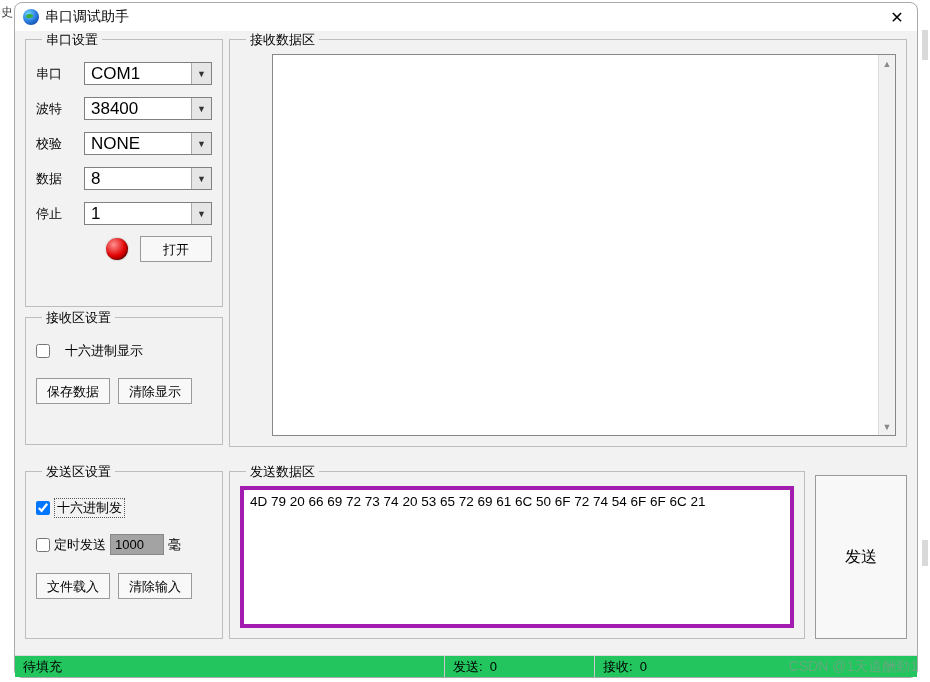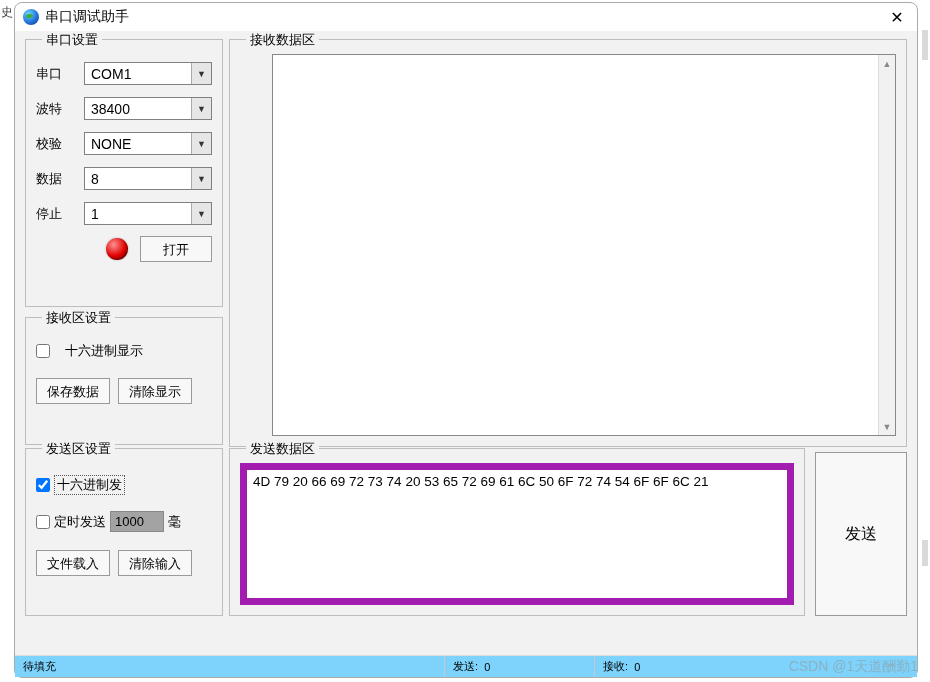--- a/index.html
+++ b/index.html
@@ -90,21 +90,21 @@
     .port-settings .row:first-of-type { margin-top: 4px; }
     .port-settings .lbl { width: 48px; }
     .combo {
       flex: 1;
       border: 1px solid #808080;
       background: #fff;
       height: 23px;
       display: flex; align-items: center;
       padding-left: 6px;
       position: relative;
-      font-size: 14px;
+      font-size: 17px;
     }
     .combo .arrow {
       position: absolute; right: 0; top: 0; bottom: 0;
       width: 20px; background: #e6e6e6;
       border-left: 1px solid #aaa;
       display: flex; align-items: center; justify-content: center;
     }
     .combo .arrow::after { content: "▼"; font-size: 9px; color: #333; }
     .open-row { display: flex; align-items: center; margin-top: 11px; gap: 12px; padding-left: 16px; justify-content: flex-end;}
     .led {
@@ -139,53 +139,53 @@
     }
     .scrollbar {
       position: absolute; right: 0; top: 0; bottom: 0;
       width: 17px; background: #f1f1f1;
       border-left: 1px solid #ddd;
       display: flex; flex-direction: column; justify-content: space-between;
     }
     .scrollbar .sbtn { height: 17px; display:flex; align-items:center; justify-content:center; font-size:9px; color:#888;}
     .bottomrow {
       display: flex; gap: 6px;
-      margin-top: 1px;
+      margin-top: 24px;
       height: 168px;
       border-radius: 8px;
     }
     .send-settings { width: 198px; }
     .send-settings .chkrow { display: flex; align-items: center; gap: 4px; margin-top: 16px;}
     .send-settings .chkrow:first-of-type { margin-top: 10px;}
     .send-settings input[type="text"].num {
       width: 54px; height: 21px; border: 1px solid #888;
       padding-left: 4px; font-family: inherit; font-size: 13px;
       background:#a3a3a3;
     }
     .send-settings .btnrow { display: flex; gap: 8px; margin-top: 18px;}
     .send-area { flex: 1; display: flex; }
     .send-area .textbox {
-      flex: 1; border: 7px solid #a21caf; background: #fff;
+      flex: 1; border: 4px solid #a21caf; background: #fff;
       margin-top: 4px; padding: 4px 6px; font-size: 13.5px;
       font-family: Arial, sans-serif;
       overflow: hidden;
     }
     .send-btn-wrap {
       width: 96px; display: flex; align-items: stretch;
       padding: 4px 0 0 4px;
     }
     .send-btn {
       flex:1; border: 1px solid #9a9a9a; background: #f8f8f8;
       font-size: 16px; cursor: pointer; font-family: Liberation Sans, sans-serif;
       display: flex; align-items: center; justify-content: center;
     }
     .statusbar {
-      height: 22px; background: #7dd3fc;
+      height: 22px; background: #22c55e;
       display: flex; align-items: center;
-      font-size: 11px;
+      font-size: 13px;
       border-top: 1px solid #ddd;
     }
     .statusbar .cell { border-right: 1px solid #c8c8c8; padding: 0 8px; height: 100%; display:flex; align-items:center;}
     .statusbar .cell.first { width: 430px; }
     .statusbar .cell.mid { width: 150px; }
     .watermark {
       position: absolute; right: 12px; bottom: 6px;
       color: rgba(150,150,150,0.55); font-size: 14px;
       font-family: Arial, sans-serif;
     }

